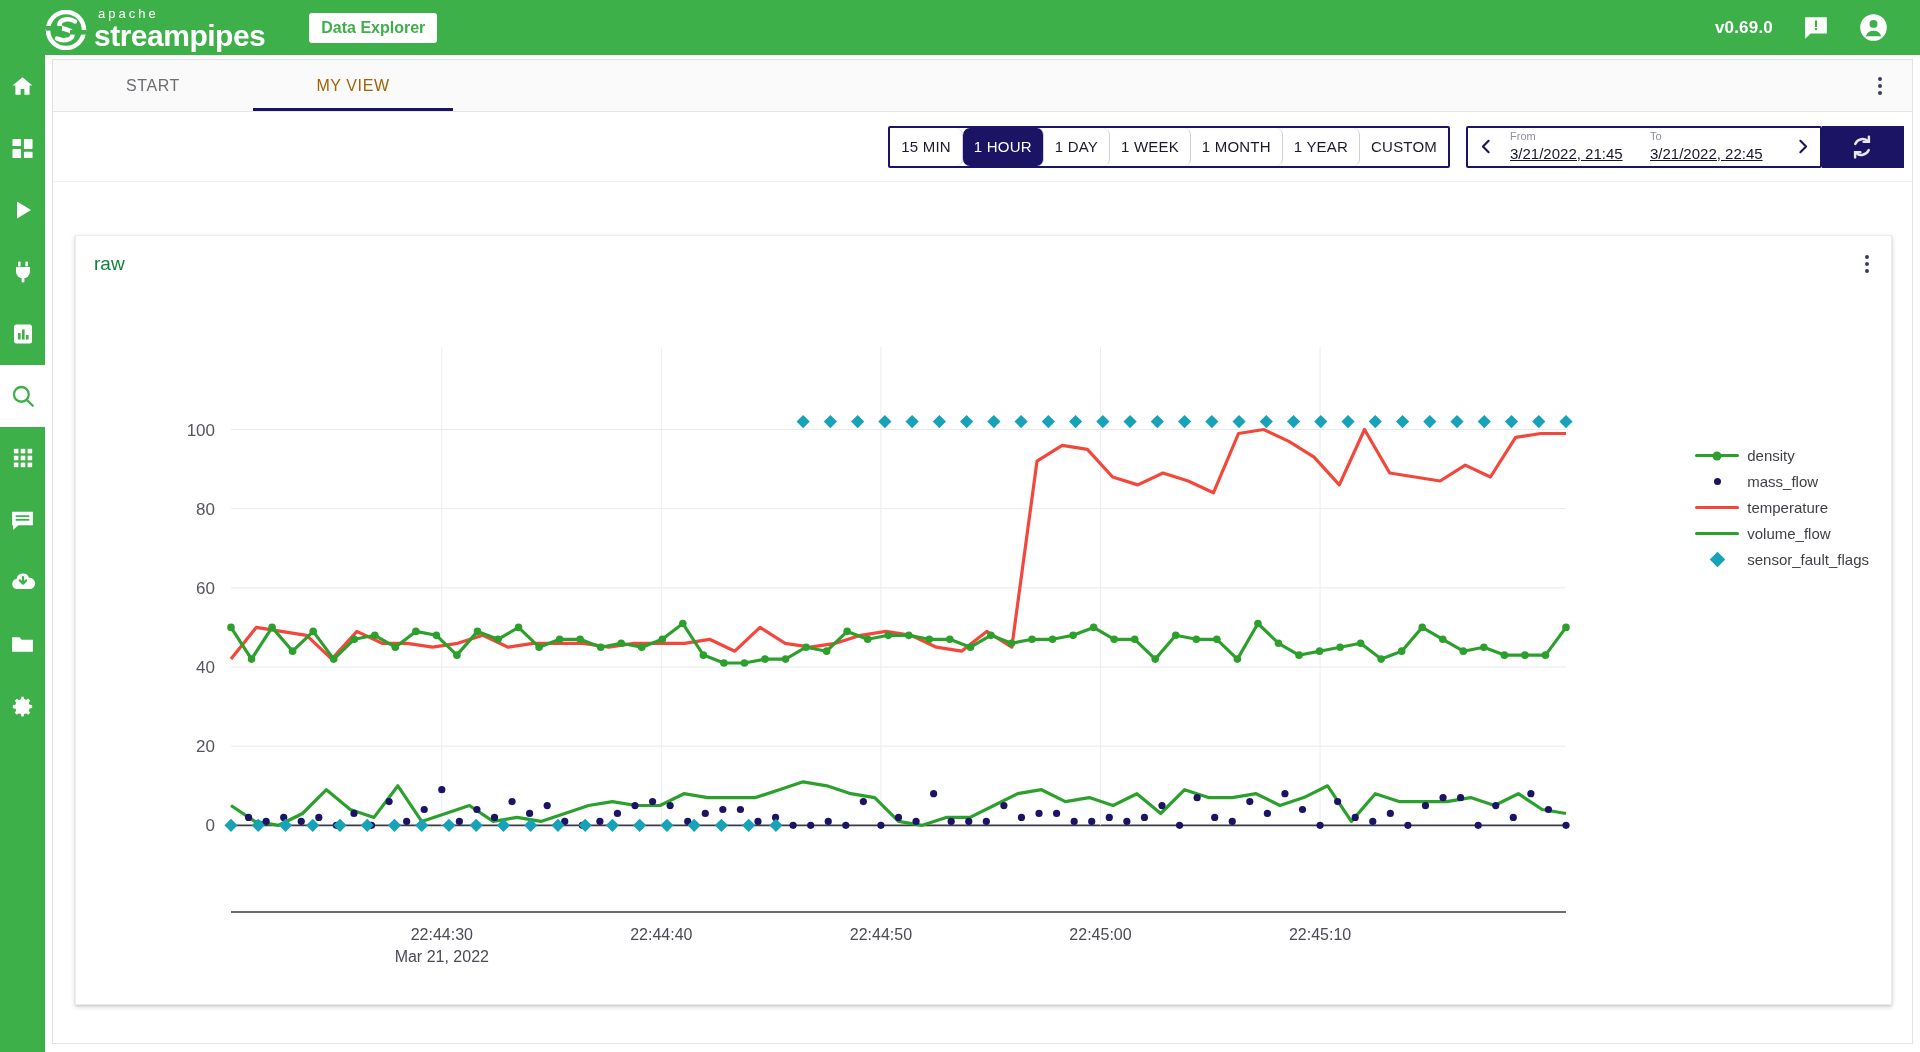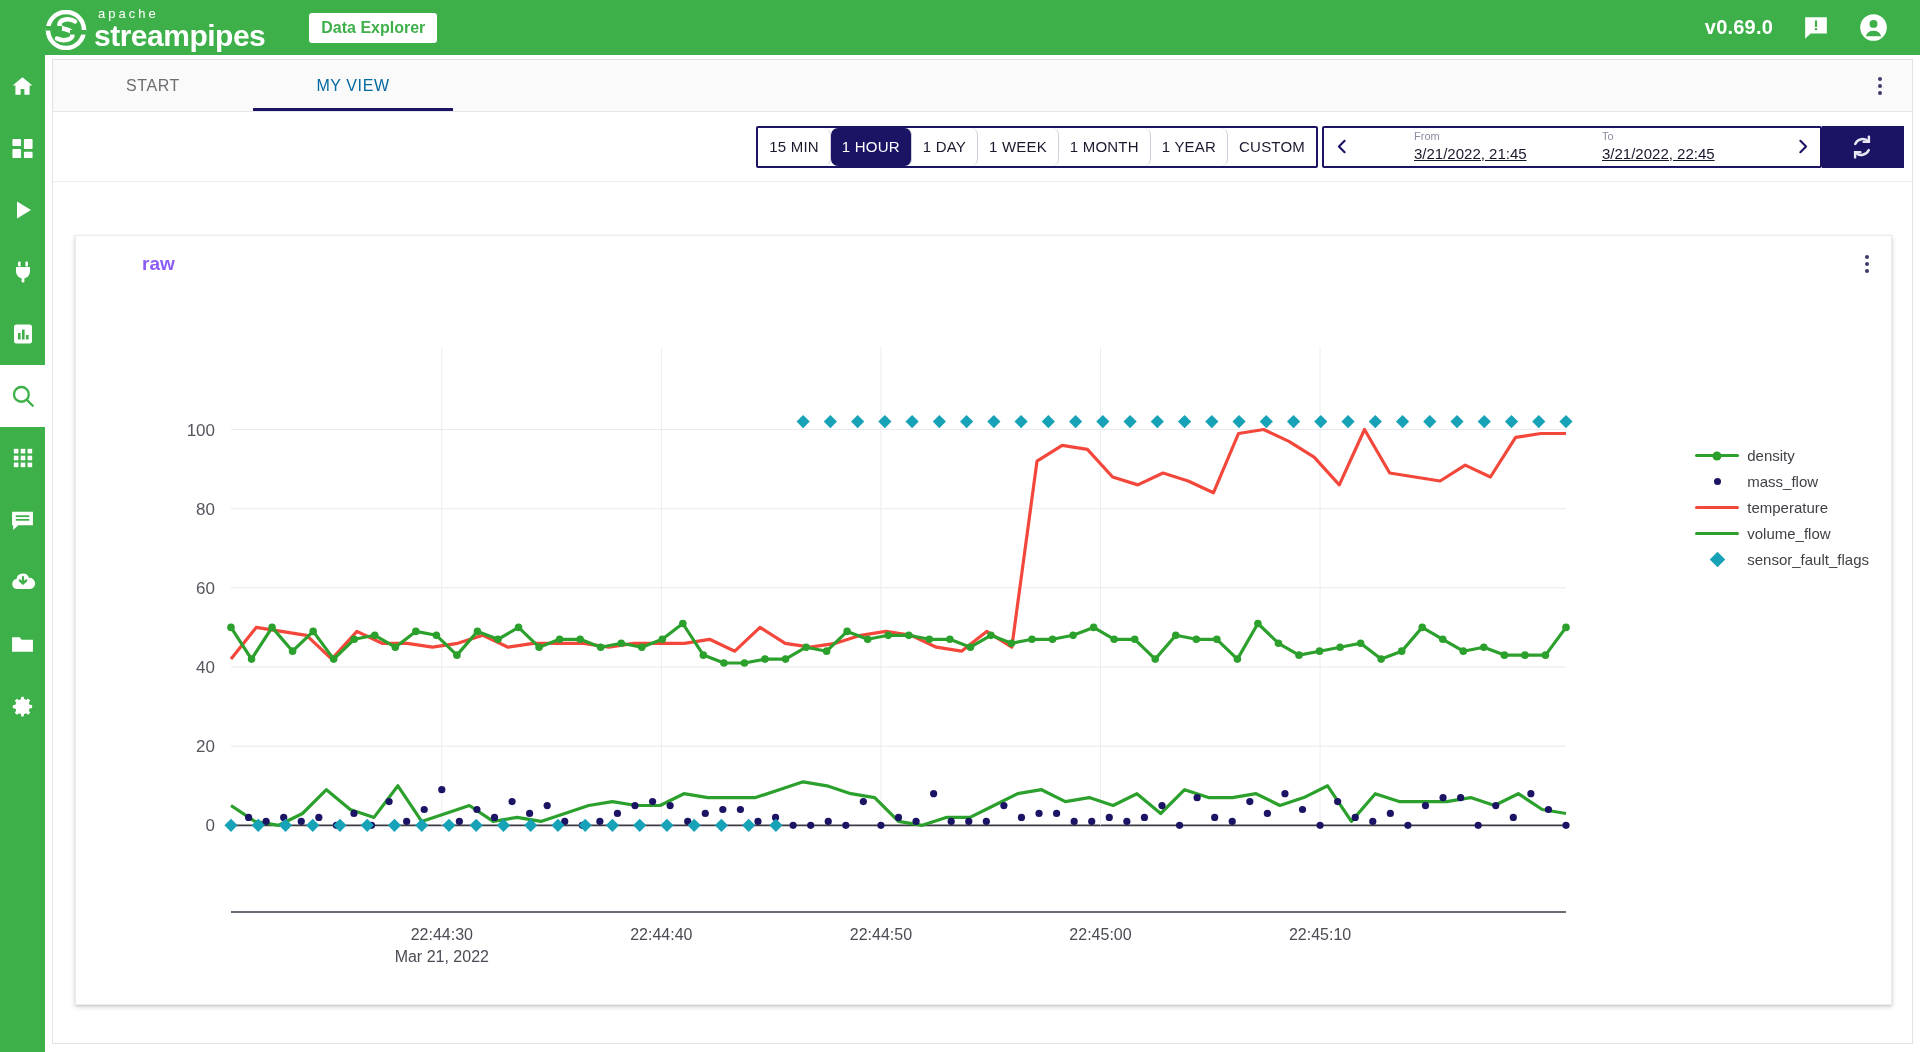--- a/index.html
+++ b/index.html
@@ -27,21 +27,21 @@
   .brand-name {
     color:#fff; font-size: 30px; font-weight: 700; letter-spacing: -0.5px;
     line-height: 32px;
   }
   .appchip {
     margin-left: 44px; background:#fff; color:#3EB049;
     font-weight:700; font-size:16px; padding: 7px 12px; border-radius:3px;
     line-height: 1;
   }
   .top-right { margin-left:auto; display:flex; align-items:center; gap: 30px; margin-right: 32px; }
-  .version { color:#fff; font-size:20px; font-weight:700; letter-spacing:0.2px; }
+  .version { color:#fff; font-size:17px; font-weight:700; letter-spacing:0.2px; }
   .ticon { cursor:pointer; display:flex; align-items:center; }
 
   
   .rail {
     position:absolute; left:0; top:55px; width:45px; height:997px;
     background:#3EB049; z-index: 25;
   }
   .rail-item {
     width:45px; height:62px; display:flex; align-items:center; justify-content:center;
     cursor:pointer;
@@ -62,21 +62,21 @@
   
   .tabs {
     position:relative; height:52px; background:#fafafa;
     border-bottom:1px solid #e6e6e9; display:flex; align-items:stretch;
   }
   .tab {
     width:200px; display:flex; align-items:center; justify-content:center;
     font-size:16px; letter-spacing:.6px; color:#6d6d72; cursor:pointer;
     position:relative; font-weight:400;
   }
-  .tab.active { color:#0369a1;text-align:right; }
+  .tab.active { color:#a16207;text-align:right; }
   .tab.active::after {
     content:""; position:absolute; left:0; right:0; bottom:0; height:3px; background:#1B1464;
   }
   .tabs-menu {
     position:absolute; right:20px; top:50%; transform:translateY(-50%);
     cursor:pointer; display:flex; flex-direction:column; gap:3px; align-items:center;
     padding: 6px 10px;
   }
   .dot3 { width:4px; height:4px; border-radius:50%; background:#3b3b6b; display:block; }
 
@@ -93,21 +93,21 @@
   .rbtn {
     min-width:64px; padding:0 11px; display:flex; align-items:center; justify-content:center;
     font-size:15px; color:#1a1a2e; border-right:1px solid #cfcfdb; cursor:pointer;
     background:#fff; font-weight:400; letter-spacing:.2px; white-space:nowrap;border-radius:7px;
   }
   .rbtn:last-child { border-right:none; }
   .rbtn.sel { background:#1B1464; color:#fff; }
 
   .datebar {
     display:flex; align-items:stretch; border:2px solid #1B1464; height:42px;
-    margin-left:4px; border-radius:2px; overflow:hidden; background:#fff;gap:48px;
+    margin-left:16px; border-radius:2px; overflow:hidden; background:#fff;
   }
   .navarrow {
     width:36px; display:flex; align-items:center; justify-content:center; cursor:pointer;
   }
   .dfield { width:140px; padding:4px 6px 0 6px; display:flex; flex-direction:column; justify-content:center; }
   .dlabel { font-size:11px; color:#8d8da2; line-height:13px; }
   .dvalue {
     font-size:15px; color:#17172b; line-height:20px; border-bottom:1px solid #d3d3de;
     padding-bottom:3px; margin-top:1px; white-space:nowrap;text-decoration:underline;
   }
@@ -116,21 +116,21 @@
     cursor:pointer; height:42px; margin-left:0px; border:2px solid #1B1464; border-left:none;
   }
 
   
   .card {
     position:absolute; left:22px; top:175px; width:1817px; height:770px;
     background:#fff; border:1px solid #ececf0;
     box-shadow: 0 2px 5px rgba(0,0,0,.16), 0 1px 2px rgba(0,0,0,.10);
   }
   .card-head { height:56px; display:flex; align-items:center; padding:0 14px 0 18px; }
-  .card-title { font-size:19px; font-weight:700; color:#8b5cf6;margin-left:48px; }
+  .card-title { font-size:19px; font-weight:400; color:#15803d; }
   .card-menu { margin-left:auto; cursor:pointer; display:flex; flex-direction:column; gap:3px; align-items:center; padding:6px 8px; }
 
   
   .plot-wrap { position:relative; width:100%; height:700px; }
   .plot-svg { position:absolute; left:0; top:0; }
   .legend {
     position:absolute; right:22px; top:155px; display:flex; flex-direction:column; gap:9px;
   }
   .legend-row { display:flex; align-items:center; cursor:pointer; }
   .legend-key { width:44px; height:16px; position:relative; display:flex; align-items:center; justify-content:center; }

